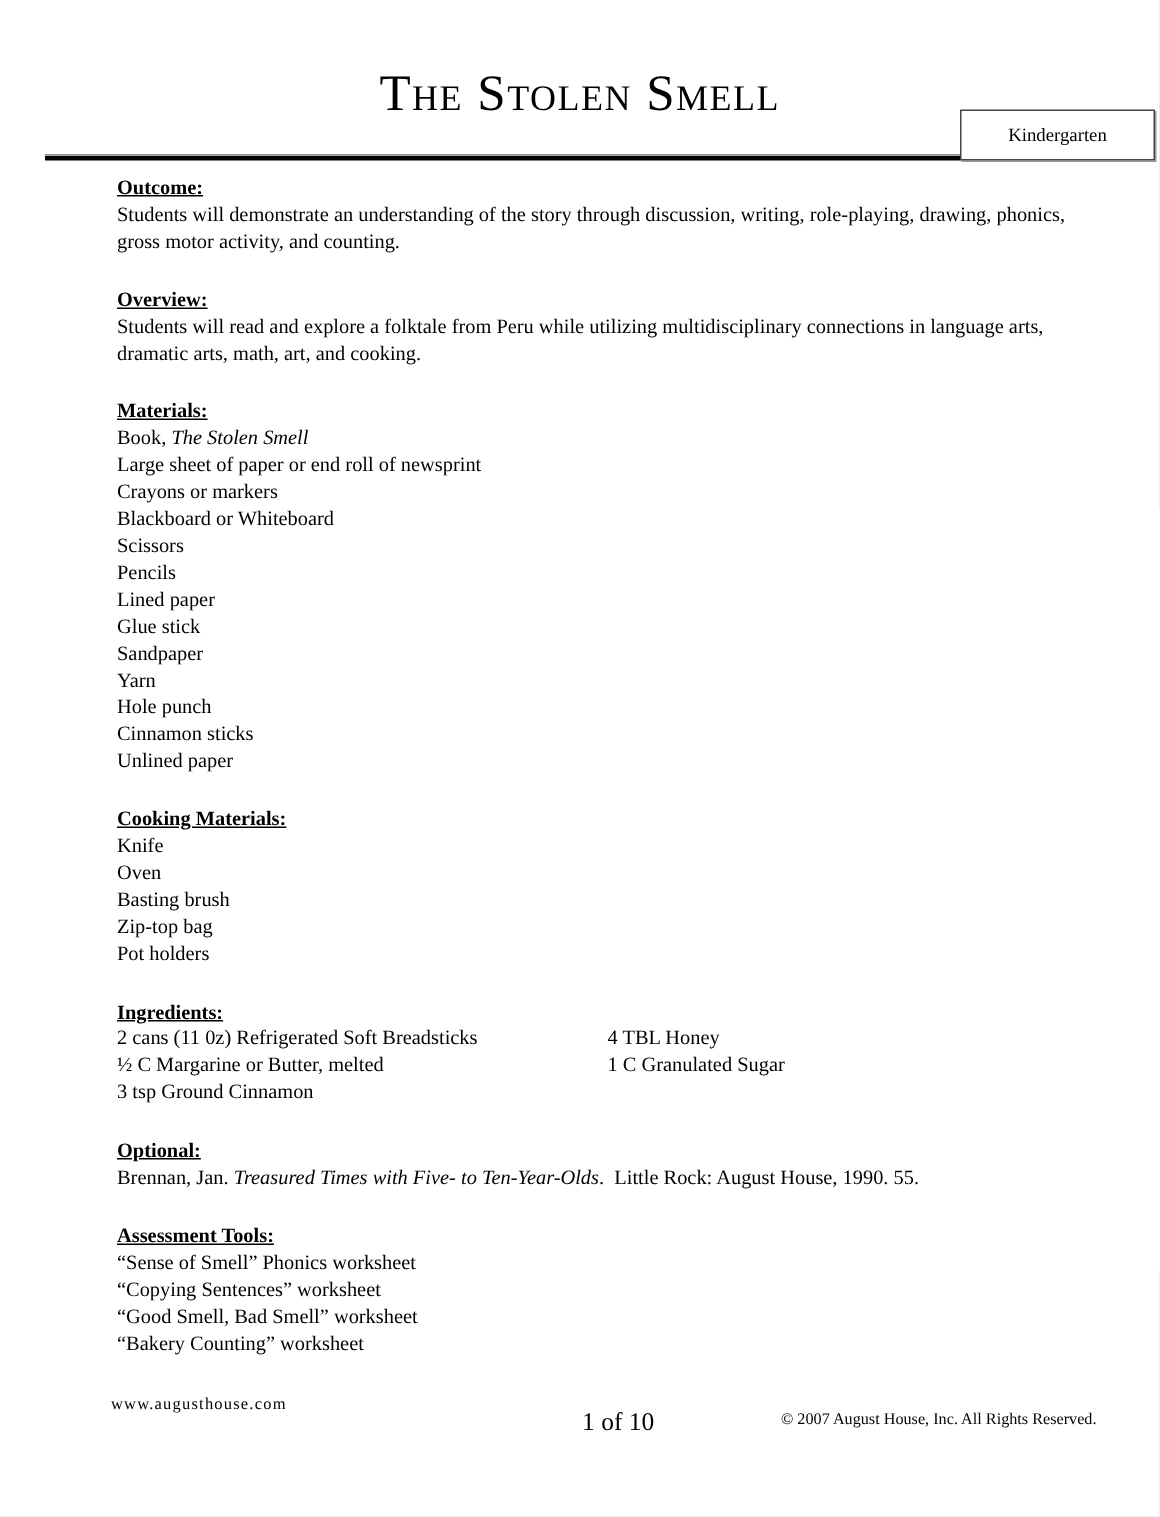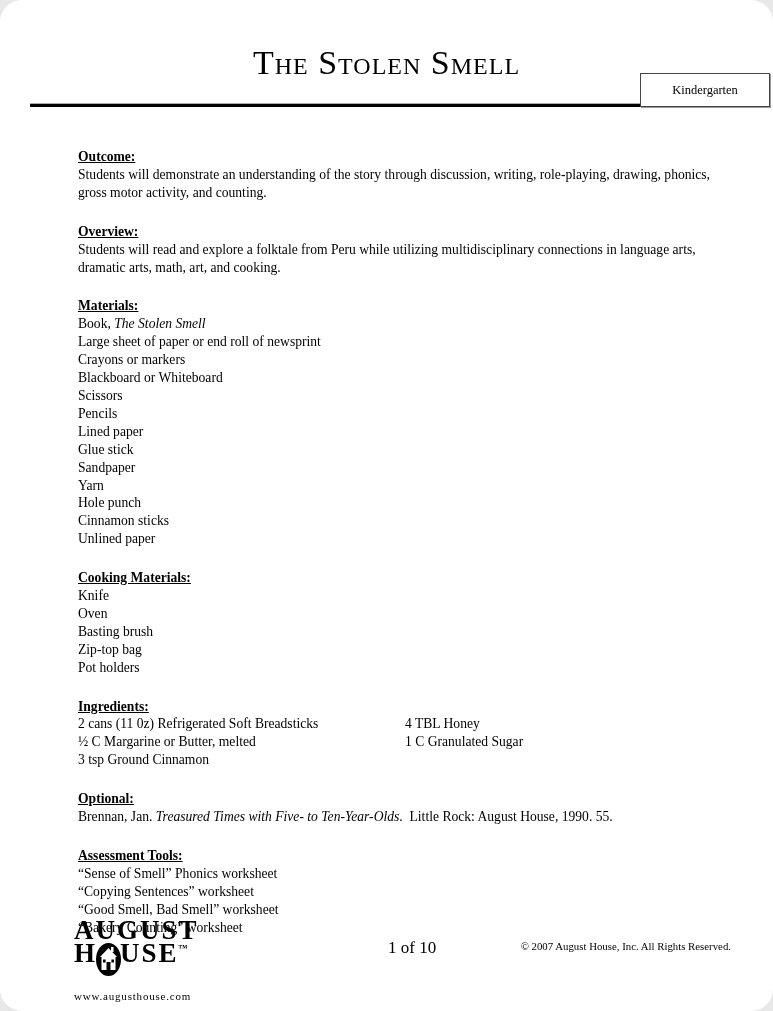--- a/index.html
+++ b/index.html
@@ -5,21 +5,20 @@
   * { margin: 0; padding: 0; box-sizing: border-box; }
   html, body { background: #e8e8e8; }
   .page {
     position: relative;
     width: 773px; height: 1011px;
     margin: 0 auto;
     background: #ffffff;
     color: #000;
     font-family: "Liberation Serif", "DejaVu Serif", serif;
     overflow: hidden;
-    border-radius: 22px;
   }
   .doc-title {
     position: absolute;
     top: 44px; left: 0; width: 773px;
     text-align: center;
     font-variant: small-caps;
     font-size: 34px;
     letter-spacing: 1px;
     line-height: 1.1;
   }
@@ -38,21 +37,21 @@
   .top-rule {
     position: absolute;
     top: 103px; left: 30px;
     width: 707px; height: 4px;
     border-top: 1px solid #aaa;
     background: #000;
     z-index: 1;
   }
   .content {
     position: absolute;
-    top: 148px; left: 78px;
+    top: 116px; left: 78px;
     width: 645px;
     font-size: 13.6px;
   }
   .sec { margin-bottom: 21px; }
   .hd {
     font-weight: bold;
     text-decoration: underline;
     line-height: 17.9px;
   }
   .ln { line-height: 17.9px; }
@@ -161,39 +160,20 @@
       <section class="sec">
         <div class="hd">Assessment Tools:</div>
         <div class="ln">“Sense of Smell” Phonics worksheet</div>
         <div class="ln">“Copying Sentences” worksheet</div>
         <div class="ln">“Good Smell, Bad Smell” worksheet</div>
         <div class="ln">“Bakery Counting” worksheet</div>
       </section>
     </div>
 
   <div class="footer-logo">
-    <div class="logo-text">
-      <div>AUGUST</div>
-      <div class="logo-line2">
-        <span>H</span>
-        <span class="logo-oval">
-          <svg width="25" height="33" viewBox="0 0 25 33">
-            <ellipse cx="12.5" cy="16.5" rx="12.5" ry="16.5" fill="#000"></ellipse>
-            <polygon points="12.5,5 4,14 21,14" fill="#fff"></polygon>
-            <rect x="5.5" y="14" width="14" height="13" fill="#fff"></rect>
-            <rect x="10.5" y="19" width="4" height="8" fill="#000"></rect>
-            <rect x="7" y="16.5" width="2.6" height="3" fill="#000"></rect>
-            <rect x="15.4" y="16.5" width="2.6" height="3" fill="#000"></rect>
-            <rect x="15" y="4" width="2.5" height="5" fill="#fff"></rect>
-          </svg>
-        </span>
-        <span>USE</span>
-        <span class="logo-tm">™</span>
-      </div>
-    </div>
     <div class="logo-url">www.augusthouse.com</div>
   </div>
 
   <div class="page-number">1 of 10</div>
 
   <div class="copyright">© 2007 August House, Inc. All Rights Reserved.</div>
 
 </div>
 
 </body></html>

